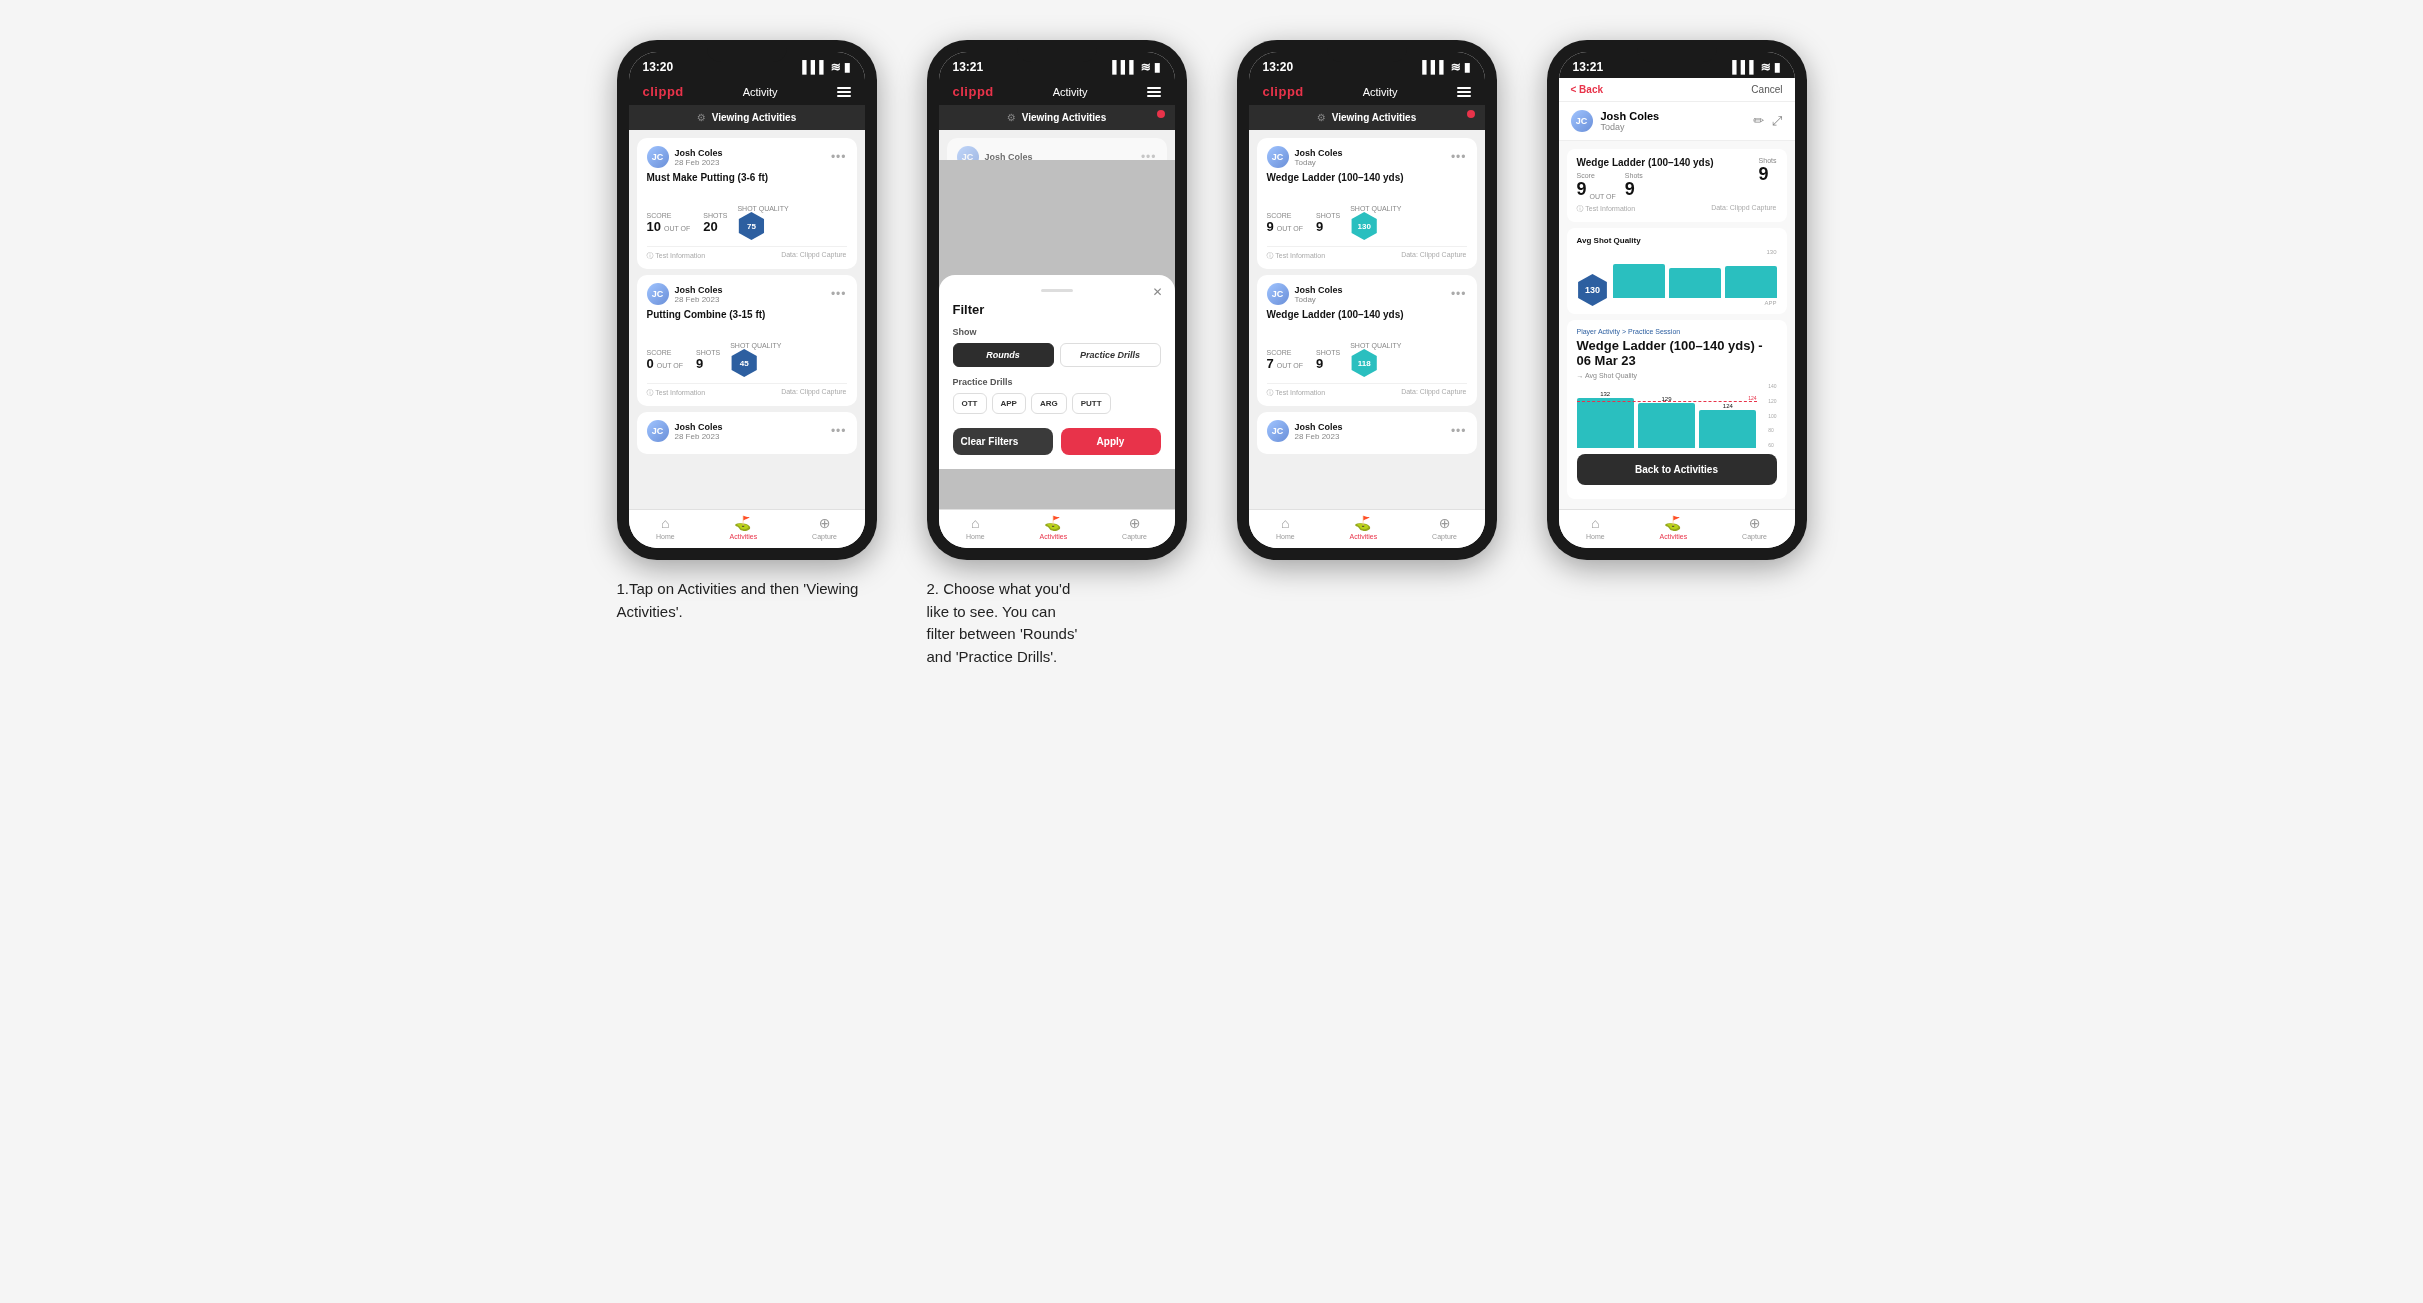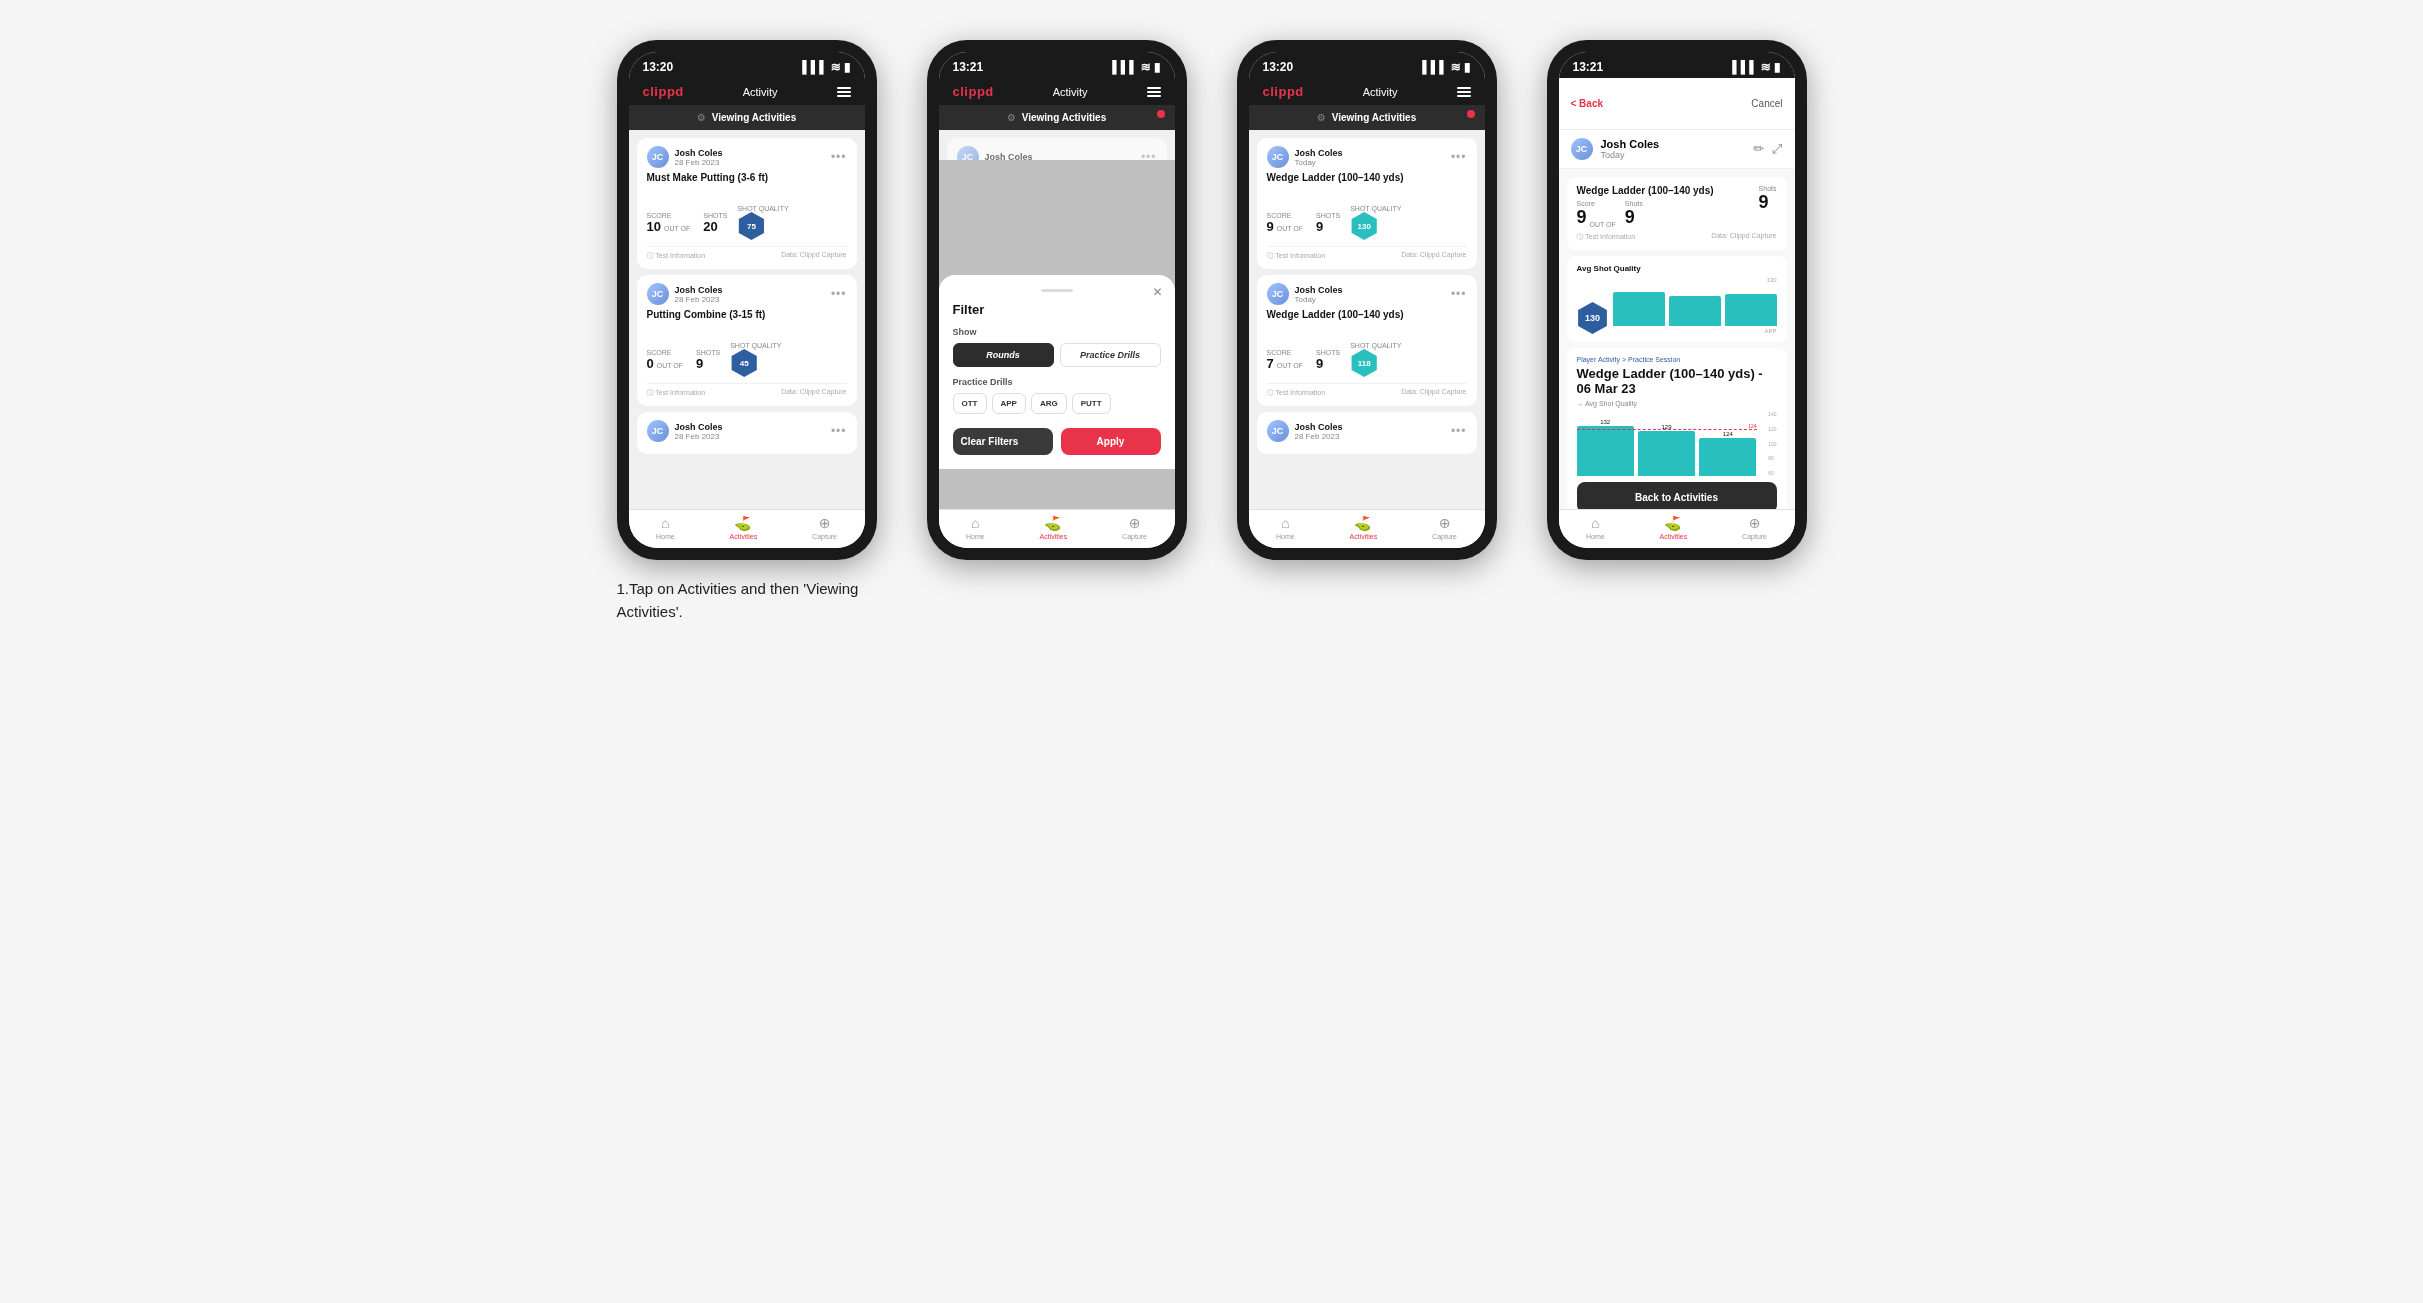--- a/index.html
+++ b/index.html
@@ -380,21 +380,21 @@
       font-size: 10px;
       font-weight: 600;
       text-align: center;
     }
     
     .detail-back-bar {
       background: #fff;
       display: flex;
       justify-content: space-between;
       align-items: flex-start;
-      padding: 20px 12px;
+      padding: 6px 12px;
       border-bottom: 1px solid #eee;
     }
     .back-btn {
       display: flex;
       align-items: center;
       gap: 3px;
       font-size: 10px;
       color: #e8334a;
       font-weight: 600;
     }
@@ -779,20 +779,26 @@
           <div class="tab-item">
             <span class="tab-icon active">⛳</span>
             <span class="tab-label active">Activities</span>
           </div>
           <div class="tab-item">
             <span class="tab-icon">⊕</span>
             <span class="tab-label">Capture</span>
           </div>
         </div>
       </div>
+    </div>
+    <div class="desc-text">
+      <span>2. Choose what you'd</span><br>
+      <span>like to see. You can</span><br>
+      <span>filter between 'Rounds'</span><br>
+      <span>and 'Practice Drills'.</span>
     </div>
   </div>
 
   <div class="screen-col">
     <div class="phone">
       <div class="notch"></div>
       <div class="phone-inner">
         <div class="status-bar">
           <span>13:20</span>
           <div class="status-right">

